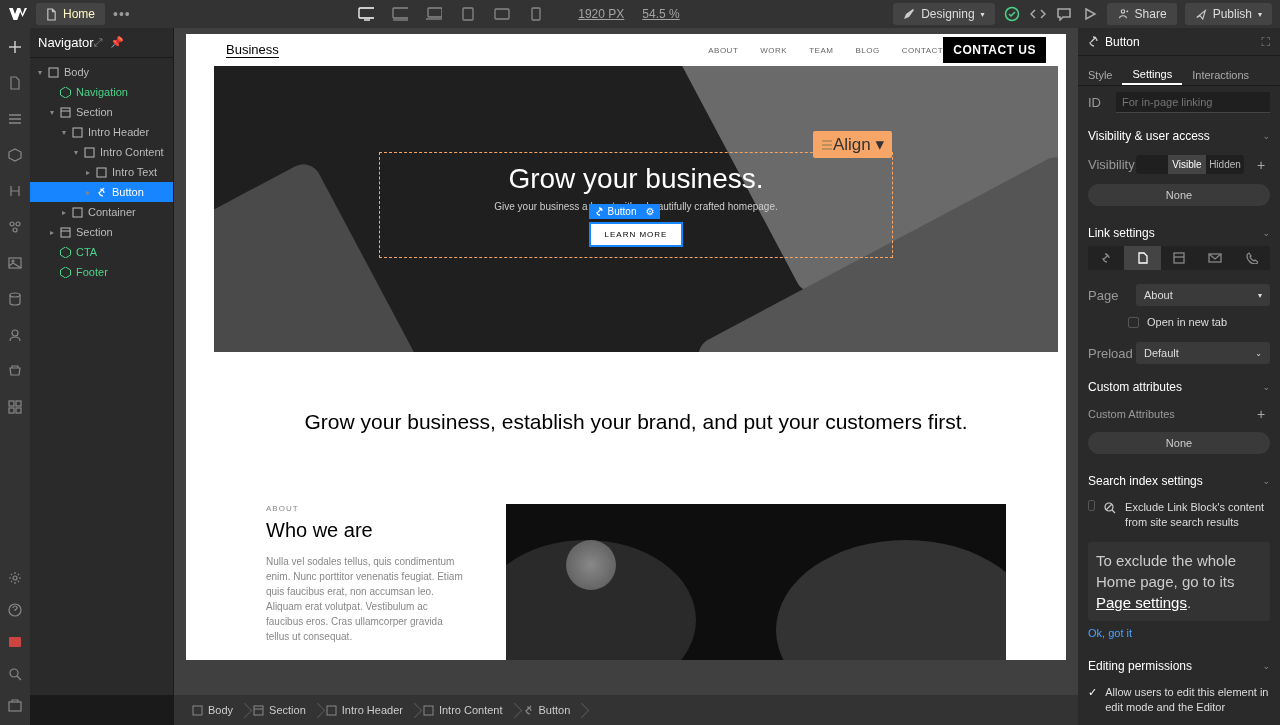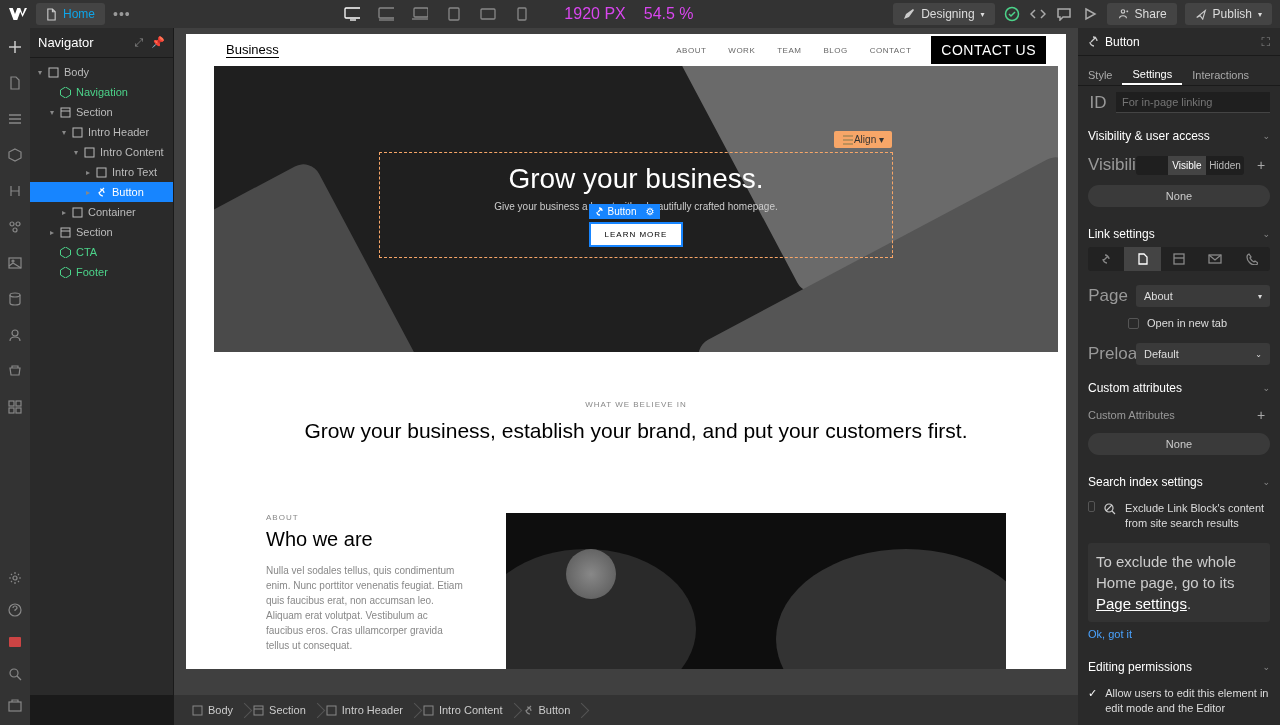--- a/index.html
+++ b/index.html
@@ -2,61 +2,61 @@
 <html><head>
 <meta charset="utf-8">
 <style>
 * { margin: 0; padding: 0; box-sizing: border-box; font-family: -apple-system, BlinkMacSystemFont, "Segoe UI", Arial, sans-serif; }
 body { background: #1a1a1a; color: #d9d9d9; font-size: 12px; overflow: hidden; width: 1280px; height: 725px; }
 
 
 .topbar { height: 28px; background: #333; display: flex; align-items: center; padding: 0 8px; gap: 8px; }
 .wf-logo { width: 20px; height: 20px; display: flex; align-items: center; justify-content: center; }
 .wf-logo svg { fill: #fff; }
-.page-btn { background: #444; border-radius: 3px; padding: 4px 10px; display: flex; align-items: center; gap: 6px; color: #0ea5e9; font-size: 12px; }
+.page-btn { background: #444; border-radius: 3px; padding: 4px 10px; display: flex; align-items: center; gap: 6px; color: #fef9c3; font-size: 12px; }
 .responsive-icons { display: flex; gap: 18px; margin-left: auto; margin-right: auto; align-items: center; }
 .responsive-icons .ri { width: 16px; height: 14px; display: flex; align-items: center; justify-content: center; color: #888; }
 .responsive-icons .ri.active { color: #fff; }
-.viewport-info { color: #d946ef; font-size: 16px; }
+.viewport-info { color: #a3a3a3; font-size: 12px; text-decoration: underline; }
 .top-actions { display: flex; gap: 8px; align-items: center; }
 .top-btn { background: #444; border-radius: 3px; padding: 4px 10px; display: flex; align-items: center; gap: 6px; color: #ddd; font-size: 12px; }
 .top-btn svg { width: 12px; height: 12px; }
 .top-icon { width: 18px; height: 18px; display: flex; align-items: center; justify-content: center; color: #aaa; }
 .dots { color: #999; font-size: 14px; letter-spacing: 1px; margin-right: 14px; }
 
 
 .left-rail { position: absolute; left: 0; top: 28px; bottom: 0; width: 30px; background: #333; display: flex; flex-direction: column; align-items: center; padding-top: 10px; gap: 18px; }
 .left-rail .li { width: 18px; height: 18px; display: flex; align-items: center; justify-content: center; color: #888; }
 .left-rail .bottom-group { margin-top: auto; margin-bottom: 10px; display: flex; flex-direction: column; gap: 14px; }
 
 
 .navigator { position: absolute; left: 30px; top: 28px; width: 144px; bottom: 30px; background: #2a2a2a; border-right: 1px solid #1a1a1a; }
-.nav-header { height: 30px; display: flex; align-items: center; padding: 0 8px; justify-content: space-between; border-bottom: 1px solid #1a1a1a; }
+.nav-header { height: 30px; display: flex; align-items: center; padding: 0 8px; border-bottom: 1px solid #1a1a1a; }
 .nav-header-title { font-size: 13px; color: #fff; }
 .nav-header-icons { display: flex; gap: 8px; color: #888; font-size: 11px; }
 .nav-tree { padding: 4px 0; }
 .nav-item { height: 20px; display: flex; align-items: center; gap: 4px; padding-right: 6px; color: #bbb; font-size: 11px; }
 .nav-item.green { color: #4cd38a; }
 .nav-item.selected { background: #1785ff; color: #fff; }
 .nav-caret { width: 8px; font-size: 8px; color: #888; display: inline-block; text-align: center; }
 .nav-icon { width: 12px; display: inline-flex; }
 
 
 .canvas-outer { position: absolute; left: 174px; right: 202px; top: 28px; bottom: 30px; background: #404040; overflow: hidden; display: flex; align-items: flex-start; justify-content: center; }
 .canvas { background: #fff; width: 880px; margin-top: 6px; color: #000; padding-left: 20px; }
 .site-header { height: 32px; display: flex; align-items: center; padding: 0 20px; }
 .brand { font-weight: 500; font-size: 13px; border-bottom: 1.5px solid #000; }
 .site-nav { margin-left: auto; display: flex; gap: 22px; font-size: 8px; letter-spacing: 0.5px; color: #666; }
-.contact-btn { background: #000; color: #fff; font-size: 14px; padding: 6px 10px; margin-left: 20px; letter-spacing: 0.5px; }
+.contact-btn { background: #000; color: #fff; font-size: 12px; padding: 6px 10px; letter-spacing: 0.5px; font-weight: bold; }
 .hero { height: 286px; background: #1f1f1f; position: relative; margin: 0 8px; overflow: hidden; }
 .hero-shapes { position: absolute; inset: 0; }
 .shape1 { position: absolute; width: 380px; height: 280px; background: #6a6a6a; transform: rotate(-28deg); border-radius: 18px; right: -40px; top: -120px; }
 .shape2 { position: absolute; width: 420px; height: 300px; background: #555; transform: rotate(-28deg); border-radius: 18px; right: -100px; bottom: -180px; }
 .shape3 { position: absolute; width: 380px; height: 260px; background: #4a4a4a; transform: rotate(-28deg); border-radius: 18px; left: -200px; bottom: -140px; }
-.align-badge { position: absolute; right: 0; top: -22px; background: #f7a668; color: #333; font-size: 10px; padding: 3px 8px; display: flex; align-items: center; border-radius: 2px; }
+.align-badge { position: absolute; right: 0; top: -22px; background: #f7a668; color: #333; font-size: 17px; padding: 3px 8px; display: flex; align-items: center; border-radius: 2px; }
 .hero-content { position: absolute; left: 165px; right: 165px; top: 86px; height: 106px; border: 1px dashed #f7a668; display: flex; flex-direction: column; align-items: center; justify-content: center; color: #fff; }
 .hero-title { font-size: 28px; font-weight: 300; }
 .hero-sub { font-size: 10px; color: #ccc; margin-top: 6px; }
 .hero-btn-wrap { position: relative; margin-top: 10px; }
 .hero-btn-label { position: absolute; top: -18px; left: 0; background: #1785ff; color: #fff; font-size: 10px; padding: 2px 6px; display: flex; align-items: center; gap: 4px; }
 .hero-btn-gear { background: #1785ff; color: #fff; font-size: 10px; padding: 2px 5px; position: absolute; top: -18px; left: 52px; }
 .hero-btn { background: #fff; color: #000; font-size: 8px; letter-spacing: 1px; padding: 6px 14px; border: 2px solid #1785ff; }
 .section2 { padding: 48px 60px 0; text-align: center; }
 .tagline { font-size: 8px; letter-spacing: 1px; color: #888; }
 .section2-title { font-size: 21px; font-weight: 400; line-height: 1.35; margin-top: 8px; }
@@ -76,21 +76,21 @@
 .crumb::after { content: ''; position: absolute; right: -5px; width: 10px; height: 10px; border-top: 1px solid #555; border-right: 1px solid #555; transform: rotate(45deg); }
 
 
 .right-panel { position: absolute; right: 0; top: 28px; bottom: 0; width: 202px; background: #2a2a2a; overflow-y: auto; }
 .rp-head { height: 28px; display: flex; align-items: center; padding: 0 10px; justify-content: space-between; border-bottom: 1px solid #1a1a1a; }
 .rp-head-label { display: flex; align-items: center; gap: 6px; color: #fff; font-size: 12px; }
 .rp-tabs { display: flex; height: 30px; border-bottom: 1px solid #1a1a1a; }
 .rp-tab { flex: 0 0 auto; padding: 0 10px; display: flex; align-items: center; font-size: 11px; color: #aaa; margin-top: 8px; }
 .rp-tab.active { color: #fff; border-bottom: 2px solid #fff; }
 .rp-row { padding: 6px 10px; display: flex; align-items: center; gap: 8px; }
-.rp-label { color: #999; font-size: 17px; width: 40px; text-align: center; }
+.rp-label { color: #999; font-size: 13px; width: 40px; }
 .rp-input { flex: 1; background: #1f1f1f; border: none; border-bottom: 1px solid #444; color: #888; padding: 4px 6px; font-size: 11px; }
 .rp-section-head { padding: 10px 10px 6px; display: flex; justify-content: space-between; align-items: center; color: #fff; font-size: 12px; font-weight: 500; }
 .rp-toggle { display: flex; background: #1f1f1f; border-radius: 3px; overflow: hidden; flex: 1; }
 .rp-toggle-opt { flex: 1; text-align: center; padding: 4px 0; font-size: 10px; color: #bbb; }
 .rp-toggle-opt.active { background: #444; color: #fff; margin-left: 32px; }
 .rp-plus { width: 18px; text-align: center; color: #aaa; font-size: 14px; }
 .rp-none-btn { margin: 4px 10px 10px; background: #3a3a3a; border-radius: 11px; text-align: center; padding: 5px 0; color: #ccc; font-size: 11px; }
 .link-type-row { display: flex; gap: 0; margin: 0 10px 8px; background: #222; border-radius: 3px; overflow: hidden; }
 .link-type { flex: 1; display: flex; align-items: center; justify-content: center; height: 24px; color: #888; }
 .link-type.active { background: #444; color: #fff; }
@@ -451,21 +451,20 @@
                 <path d="M4 1c2 0 3 1 3 3M5 8c-2 0-3-1-3-3M3 5l3-3"></path>
               </svg>
             <span>Button</span>
           </div>
           <div class="hero-btn-gear">⚙</div>
           <div class="hero-btn">LEARN MORE</div>
         </div>
       </div>
     </div>
     <div class="section2">
-      <div class="tagline">WHAT WE BELIEVE IN</div>
       <div class="section2-title">Grow your business, establish your brand, and put your customers first.</div>
     </div>
     <div class="about-section">
       <div class="about-text">
         <div class="about-label">ABOUT</div>
         <div class="about-title">Who we are</div>
         <div class="about-body">Nulla vel sodales tellus, quis condimentum enim. Nunc porttitor venenatis feugiat. Etiam quis faucibus erat, non accumsan leo. Aliquam erat volutpat. Vestibulum ac faucibus eros. Cras ullamcorper gravida tellus ut consequat.</div>
       </div>
       <div class="about-img">
         <div class="mtn1"></div>

